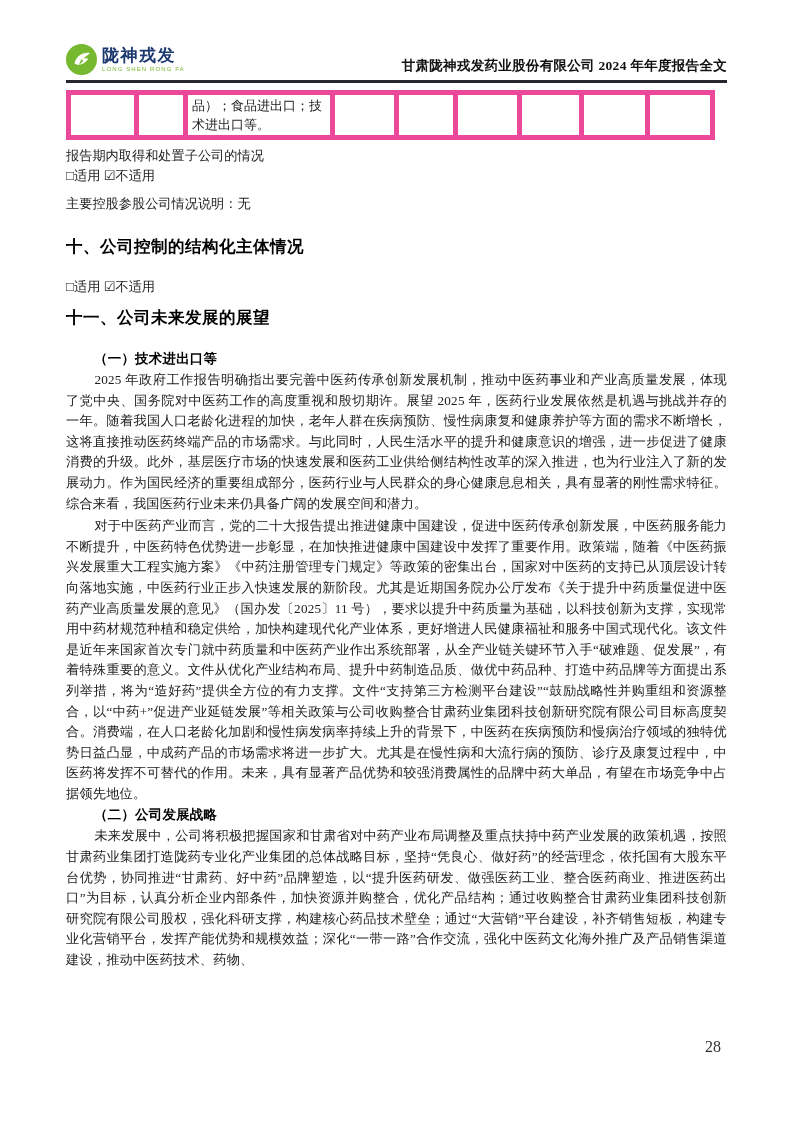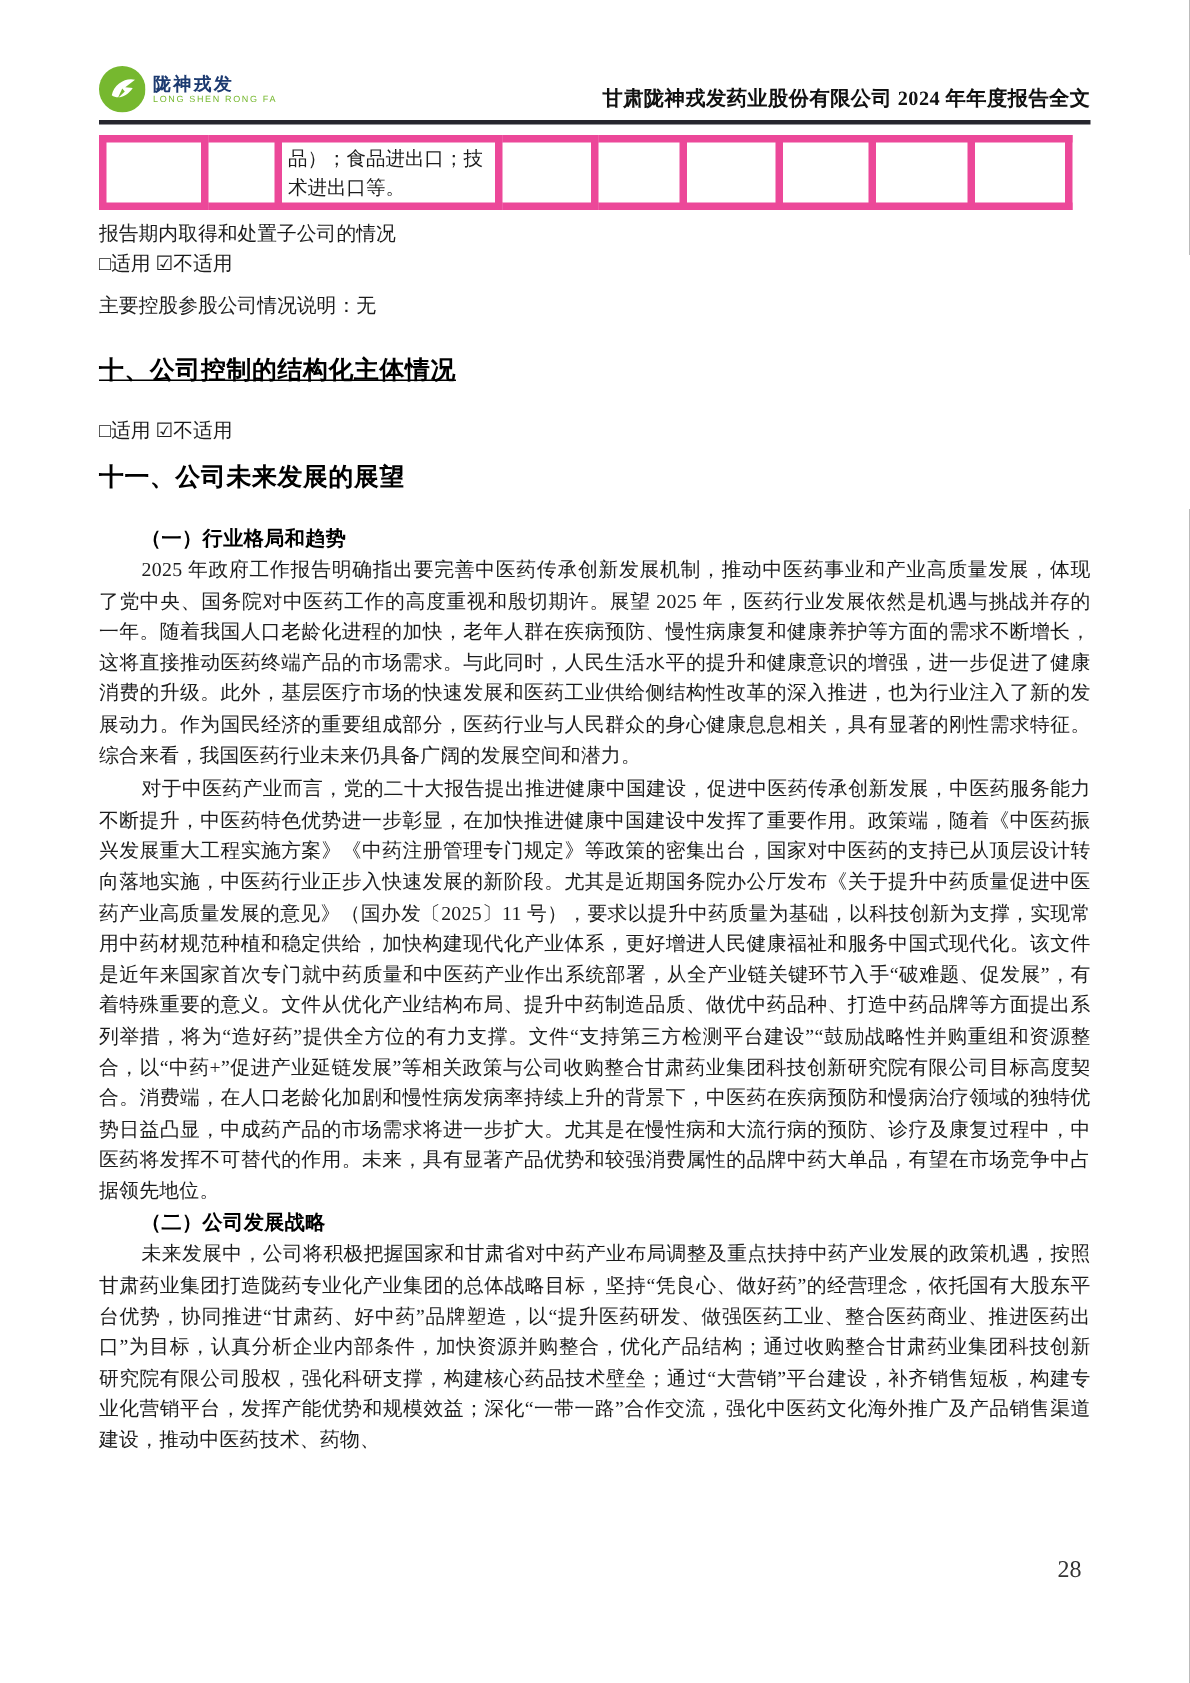--- a/index.html
+++ b/index.html
@@ -13,21 +13,21 @@
   
   .header{
     display:flex;justify-content:space-between;align-items:flex-end;
     padding-top:44px;padding-bottom:5px;border-bottom:3px solid #26262e;
   }
   .logo{display:flex;align-items:center;gap:5px;}
   .logo-circle{width:31px;height:31px;flex:0 0 31px;}
   .logo-texts{display:flex;flex-direction:column;line-height:1;}
   .logo-cn{
     font-family:"Liberation Sans","DejaVu Sans",sans-serif;
-    font-weight:bold;font-size:12px;color:#1c3a70;letter-spacing:1.5px;
+    font-weight:bold;font-size:17px;color:#1c3a70;letter-spacing:1.5px;
   }
   .logo-en{
     font-family:"Liberation Sans","DejaVu Sans",sans-serif;
     font-size:6px;color:#76b82f;letter-spacing:1.1px;margin-top:2px;
   }
   .doc-title{font-size:13.5px;font-weight:bold;color:#111;letter-spacing:0.3px;}
 
   
   table.frag{border-collapse:collapse;margin-top:7px;table-layout:fixed;}
   table.frag td{
@@ -36,21 +36,21 @@
   }
 
   
   .plainline{font-size:13.2px;line-height:20px;margin:0;}
   .mt6{margin-top:6px;} .mt8{margin-top:8px;}
   .h-section{
     font-family:"Liberation Sans","DejaVu Sans",sans-serif;
     font-weight:bold;font-size:16.5px;color:#000;margin:0;
     letter-spacing:0.5px;
   }
-  .h-ten{margin-top:22px;text-decoration:underline;}
+  .h-ten{margin-top:22px;}
   .chk{margin-top:19px;}
   .h-eleven{margin-top:10px;}
   .subhead{
     font-family:"Liberation Sans","DejaVu Sans",sans-serif;
     font-weight:bold;font-size:13.4px;color:#000;margin:0;
     padding-left:28px;letter-spacing:0.3px;
   }
   .sub1{margin-top:21px;}
   .sub2{margin-top:2px;}
   .para{
@@ -114,21 +114,21 @@
 
     <p class="plainline mt6">报告期内取得和处置子公司的情况</p>
     <p class="plainline">□适用 ☑不适用</p>
     <p class="plainline mt8">主要控股参股公司情况说明：无</p>
 
     <h2 class="h-section h-ten">十、公司控制的结构化主体情况</h2>
     <p class="plainline chk">□适用 ☑不适用</p>
 
     <h2 class="h-section h-eleven">十一、公司未来发展的展望</h2>
 
-    <h3 class="subhead sub1">（一）行业格局和趋势</h3>
+    <h3 class="subhead sub1">（一）技术进出口等</h3>
     <p class="para">2025 年政府工作报告明确指出要完善中医药传承创新发展机制，推动中医药事业和产业高质量发展，体现了党中央、国务院对中医药工作的高度重视和殷切期许。展望 2025 年，医药行业发展依然是机遇与挑战并存的一年。随着我国人口老龄化进程的加快，老年人群在疾病预防、慢性病康复和健康养护等方面的需求不断增长，这将直接推动医药终端产品的市场需求。与此同时，人民生活水平的提升和健康意识的增强，进一步促进了健康消费的升级。此外，基层医疗市场的快速发展和医药工业供给侧结构性改革的深入推进，也为行业注入了新的发展动力。作为国民经济的重要组成部分，医药行业与人民群众的身心健康息息相关，具有显著的刚性需求特征。综合来看，我国医药行业未来仍具备广阔的发展空间和潜力。</p>
     <p class="para">对于中医药产业而言，党的二十大报告提出推进健康中国建设，促进中医药传承创新发展，中医药服务能力不断提升，中医药特色优势进一步彰显，在加快推进健康中国建设中发挥了重要作用。政策端，随着《中医药振兴发展重大工程实施方案》《中药注册管理专门规定》等政策的密集出台，国家对中医药的支持已从顶层设计转向落地实施，中医药行业正步入快速发展的新阶段。尤其是近期国务院办公厅发布《关于提升中药质量促进中医药产业高质量发展的意见》（国办发〔2025〕11 号），要求以提升中药质量为基础，以科技创新为支撑，实现常用中药材规范种植和稳定供给，加快构建现代化产业体系，更好增进人民健康福祉和服务中国式现代化。该文件是近年来国家首次专门就中药质量和中医药产业作出系统部署，从全产业链关键环节入手“破难题、促发展”，有着特殊重要的意义。文件从优化产业结构布局、提升中药制造品质、做优中药品种、打造中药品牌等方面提出系列举措，将为“造好药”提供全方位的有力支撑。文件“支持第三方检测平台建设”“鼓励战略性并购重组和资源整合，以“中药+”促进产业延链发展”等相关政策与公司收购整合甘肃药业集团科技创新研究院有限公司目标高度契合。消费端，在人口老龄化加剧和慢性病发病率持续上升的背景下，中医药在疾病预防和慢病治疗领域的独特优势日益凸显，中成药产品的市场需求将进一步扩大。尤其是在慢性病和大流行病的预防、诊疗及康复过程中，中医药将发挥不可替代的作用。未来，具有显著产品优势和较强消费属性的品牌中药大单品，有望在市场竞争中占据领先地位。</p>
 
     <h3 class="subhead sub2">（二）公司发展战略</h3>
     <p class="para">未来发展中，公司将积极把握国家和甘肃省对中药产业布局调整及重点扶持中药产业发展的政策机遇，按照甘肃药业集团打造陇药专业化产业集团的总体战略目标，坚持“凭良心、做好药”的经营理念，依托国有大股东平台优势，协同推进“甘肃药、好中药”品牌塑造，以“提升医药研发、做强医药工业、整合医药商业、推进医药出口”为目标，认真分析企业内部条件，加快资源并购整合，优化产品结构；通过收购整合甘肃药业集团科技创新研究院有限公司股权，强化科研支撑，构建核心药品技术壁垒；通过“大营销”平台建设，补齐销售短板，构建专业化营销平台，发挥产能优势和规模效益；深化“一带一路”合作交流，强化中医药文化海外推广及产品销售渠道建设，推动中医药技术、药物、</p>
 
   </div>
 
   <div class="pagenum">28</div>
 </div>

